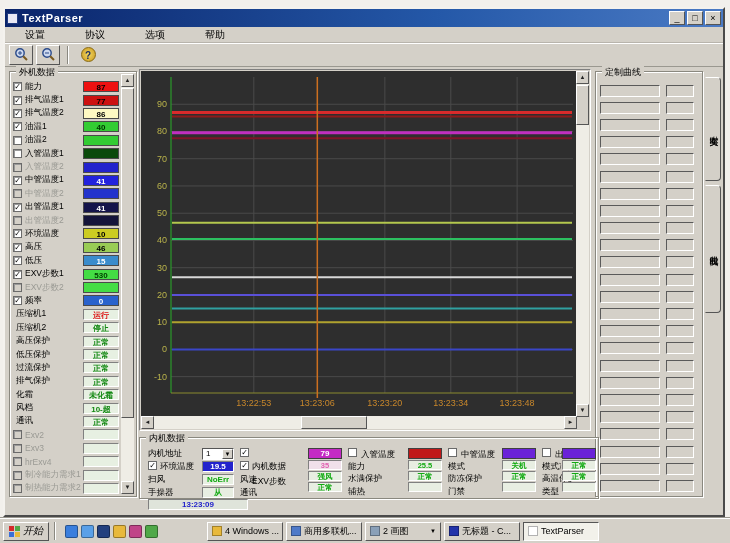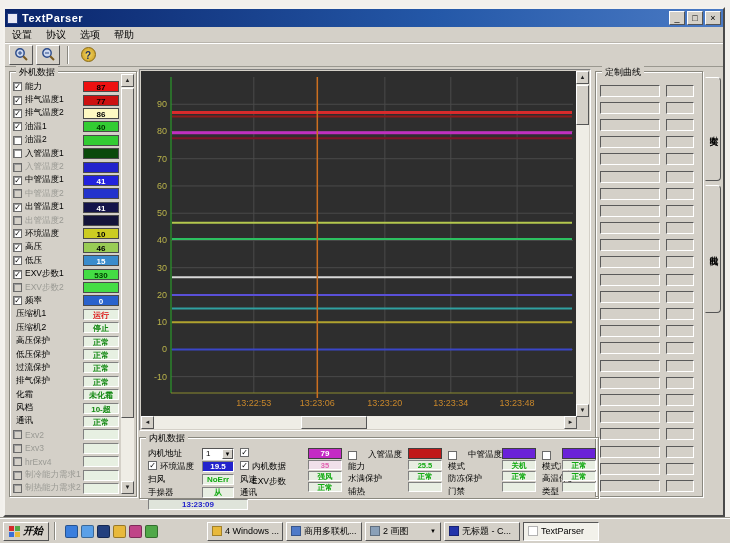--- a/index.html
+++ b/index.html
@@ -13,21 +13,21 @@
     background:linear-gradient(90deg,#0a246a 0%,#2458a8 60%,#4a7ac4 100%);
     display:flex; align-items:center; padding:0 2px; }
   .appicon { width:11px; height:11px; background:#e8e8f4; border:1px solid #203a80; margin-right:4px; }
   .title-text { color:#fff; font-size:11px; font-weight:bold; letter-spacing:.5px; }
   .win-btns { margin-left:auto; display:flex; gap:2px; }
   .win-btn { width:16px; height:14px; background:#d4d0c8; border:1px solid; border-color:#fff #555 #555 #fff;
     font-size:9px; line-height:12px; text-align:center; color:#000; }
 
   .menubar { position:absolute; left:0; top:18px; width:718px; height:16px; background:#d4d0c8;
     display:flex; align-items:center; font-size:10px; border-bottom:1px solid #b8b4ac; }
-  .menu-item { padding:1px 7px; }
+  .menu-item { padding:1px 20px; }
 
   .toolbar { position:absolute; left:0; top:34px; width:718px; height:24px; background:#d4d0c8;
     display:flex; align-items:center; gap:3px; padding-left:4px; border-bottom:1px solid #9a9890;
     box-shadow:0 1px 0 #fff inset; }
   .tool-btn { width:24px; height:20px; background:#d4d0c8; border:1px solid; border-color:#fff #555 #555 #fff;
     display:flex; align-items:center; justify-content:center; }
   .tool-sep { width:2px; height:18px; border-left:1px solid #8a8880; border-right:1px solid #fff; margin:0 4px; }
   .help-badge { width:15px; height:15px; border-radius:50%; background:radial-gradient(#f4d860,#c89820);
     color:#203060; font-weight:bold; font-size:10px; text-align:center; line-height:15px; border:1px solid #8a6a10; }
 
@@ -85,33 +85,33 @@
   .dropdown { position:absolute; width:32px; height:12px; background:#fff; border:1px solid; border-color:#555 #fff #fff #555;
     font-size:8px; line-height:10px; padding-left:3px; }
   .dd-arrow { position:absolute; right:0; top:0; width:11px; height:10px; background:#d4d0c8; border:1px solid;
     border-color:#fff #555 #555 #fff; font-size:6px; text-align:center; line-height:9px; }
   .blk { position:absolute; top:10px; width:34px; }
   .blk .colorbox { width:34px; height:11px; border:1px solid #404040; color:#fff; font-size:8px; font-weight:bold;
     text-align:center; line-height:10px; margin-bottom:1px; }
   .blk .vbox { width:34px; height:10px; font-size:7.5px; font-weight:bold; text-align:center; line-height:9px;
     border:1px solid; border-color:#808080 #fff #fff #808080; margin-bottom:1px; background:#e8eee2; }
   .blk-labels { position:absolute; top:10px; font-size:8.5px; line-height:12.2px; white-space:nowrap; color:#000; }
-  .blk-labels .cbrow { display:flex; align-items:flex-end; gap:11px; }
+  .blk-labels .cbrow { display:flex; align-items:flex-start; gap:4px; }
   .mini-cb { width:9px; height:9px; background:#fff; border:1px solid #6a6a6a; display:inline-block; }
 
   
   .statusbar { position:absolute; left:0; top:492px; width:718px; height:14px; background:#d4d0c8;
     border-top:1px solid #fff; font-family:"DejaVu Sans Mono", monospace; font-size:9px; font-weight:bold;
     color:#222; padding-left:6px; line-height:13px; }
 
   
   .taskbar { position:absolute; left:0; top:518px; width:730px; height:25px; background:#d4d0c8;
     border-top:1px solid #fff; box-shadow:0 -1px 0 #9a9890; display:flex; align-items:center; padding:0 3px; gap:3px; }
   .start-btn { height:19px; background:#d4d0c8; border:1px solid; border-color:#fff #555 #555 #fff;
-    display:flex; align-items:center; gap:3px; padding:0 5px; font-size:10px; font-weight:bold; font-style:italic; }
+    display:flex; align-items:center; gap:3px; padding:0 5px; font-size:10px; font-weight:normal; font-style:italic; }
   .flag { width:11px; height:11px; display:grid; grid-template-columns:5px 5px; grid-template-rows:5px 5px; gap:1px; }
   .flag i { display:block; }
   .ql { display:flex; gap:3px; margin-left:4px; }
   .ql-icon { width:13px; height:13px; border-radius:2px; border:1px solid rgba(0,0,0,.35); }
   .tb-sep { width:2px; height:18px; border-left:1px solid #8a8880; border-right:1px solid #fff; margin:0 2px; }
   .task-btns { display:flex; gap:3px; margin-left:46px; }
   .task-btn { height:19px; width:76px; background:#d4d0c8; border:1px solid; border-color:#fff #555 #555 #fff;
     display:flex; align-items:center; gap:3px; padding:0 4px; font-size:9px; white-space:nowrap; overflow:hidden; }
   .task-btn.active { border-color:#555 #fff #fff #555; background:#f2f1ea; }
   .tb-icon { width:10px; height:10px; flex:0 0 10px; border:1px solid rgba(0,0,0,.3); }

